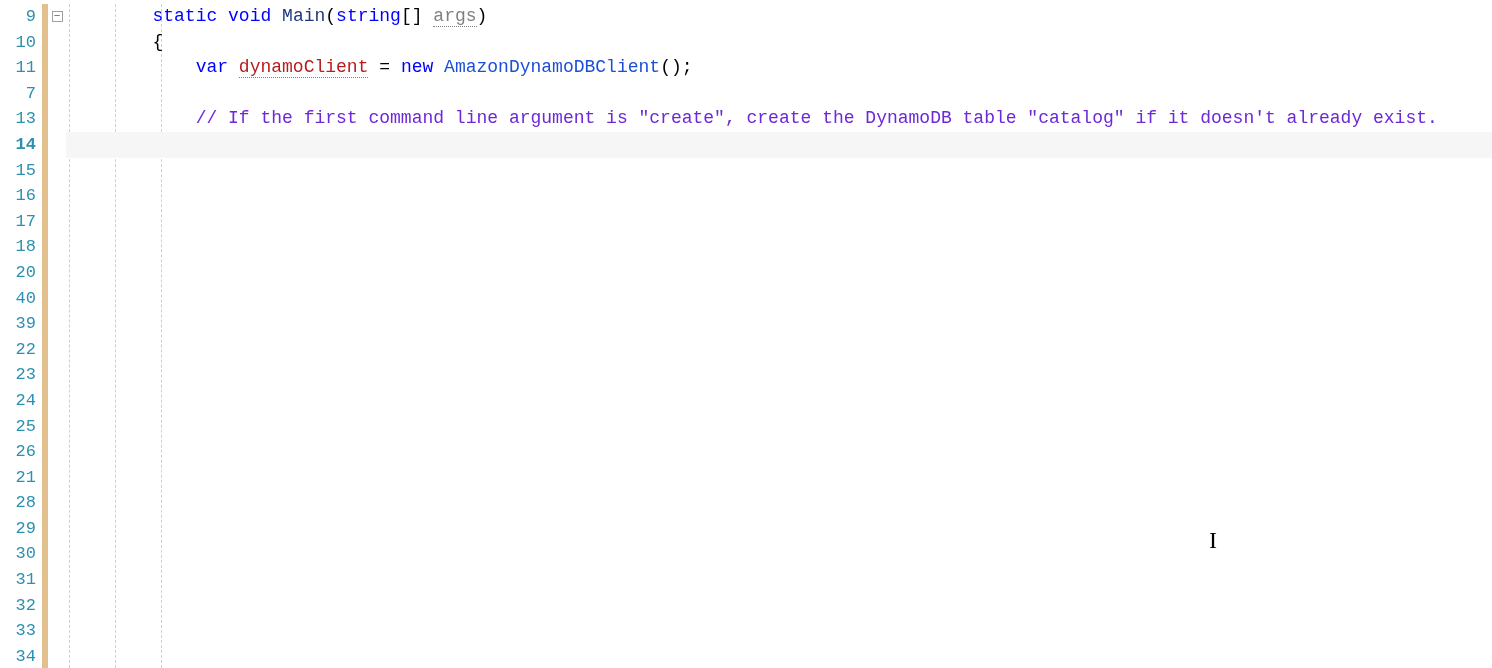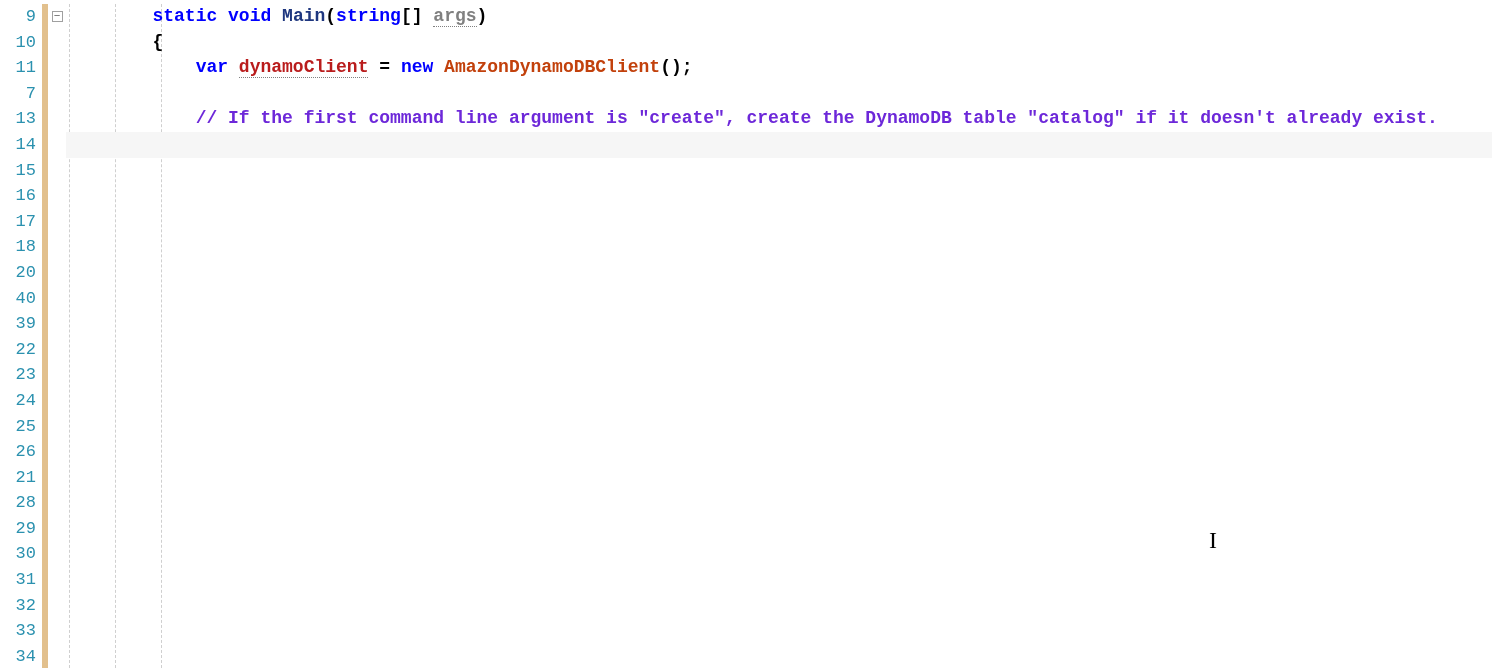--- a/index.html
+++ b/index.html
@@ -23,21 +23,21 @@
     color: #2b91af;
     background: #ffffff;
     user-select: none;
     padding-top: 4px;
   }
   .gutter .ln {
     padding-right: 6px;
     height: 25.6px;
     font-size: 17px;
   }
-  .gutter .ln.bold { font-weight: normal; }
+  .gutter .ln.bold { font-weight: bold; }
 
   .change-bar {
     width: 6px;
     flex-shrink: 0;
     background: #ffffff;
     padding-top: 4px;
   }
   .change-bar .seg {
     height: 25.6px;
   }
@@ -76,37 +76,36 @@
   }
   .vguide {
     position: absolute;
     top: 4px;
     bottom: 0;
     width: 0;
     border-left: 1px dashed #cfcfcf;
   }
   .code-lines {
     position: relative;
-    font-weight: bold;
   }
   .code-line {
     height: 25.6px;
     white-space: pre;
     padding-left: 0;
   }
   .code-line.current {
     background: #f6f6f6;
   }
   
   .kw   { color: #0000ff; } 
   .ident{ color: #1f377f; } 
   .param{ color: #808080; border-bottom: 1px dotted #808080; }
   .varname { color: #b91c1c; border-bottom: 1px dotted #808080; }
   .op   { color: #000000; }
-  .cls  { color: #c2410c; margin-top: 48px; }
+  .cls  { color: #1d4ed8; margin-top: 48px; }
   .punc { color: #000000; }
   .cmt  { color: #6d28d9; }
   .ibeam {
     position: absolute;
     font-family: "Times New Roman", serif;
     font-size: 24px;
     color: #000;
     pointer-events: none;
   }
 </style>

